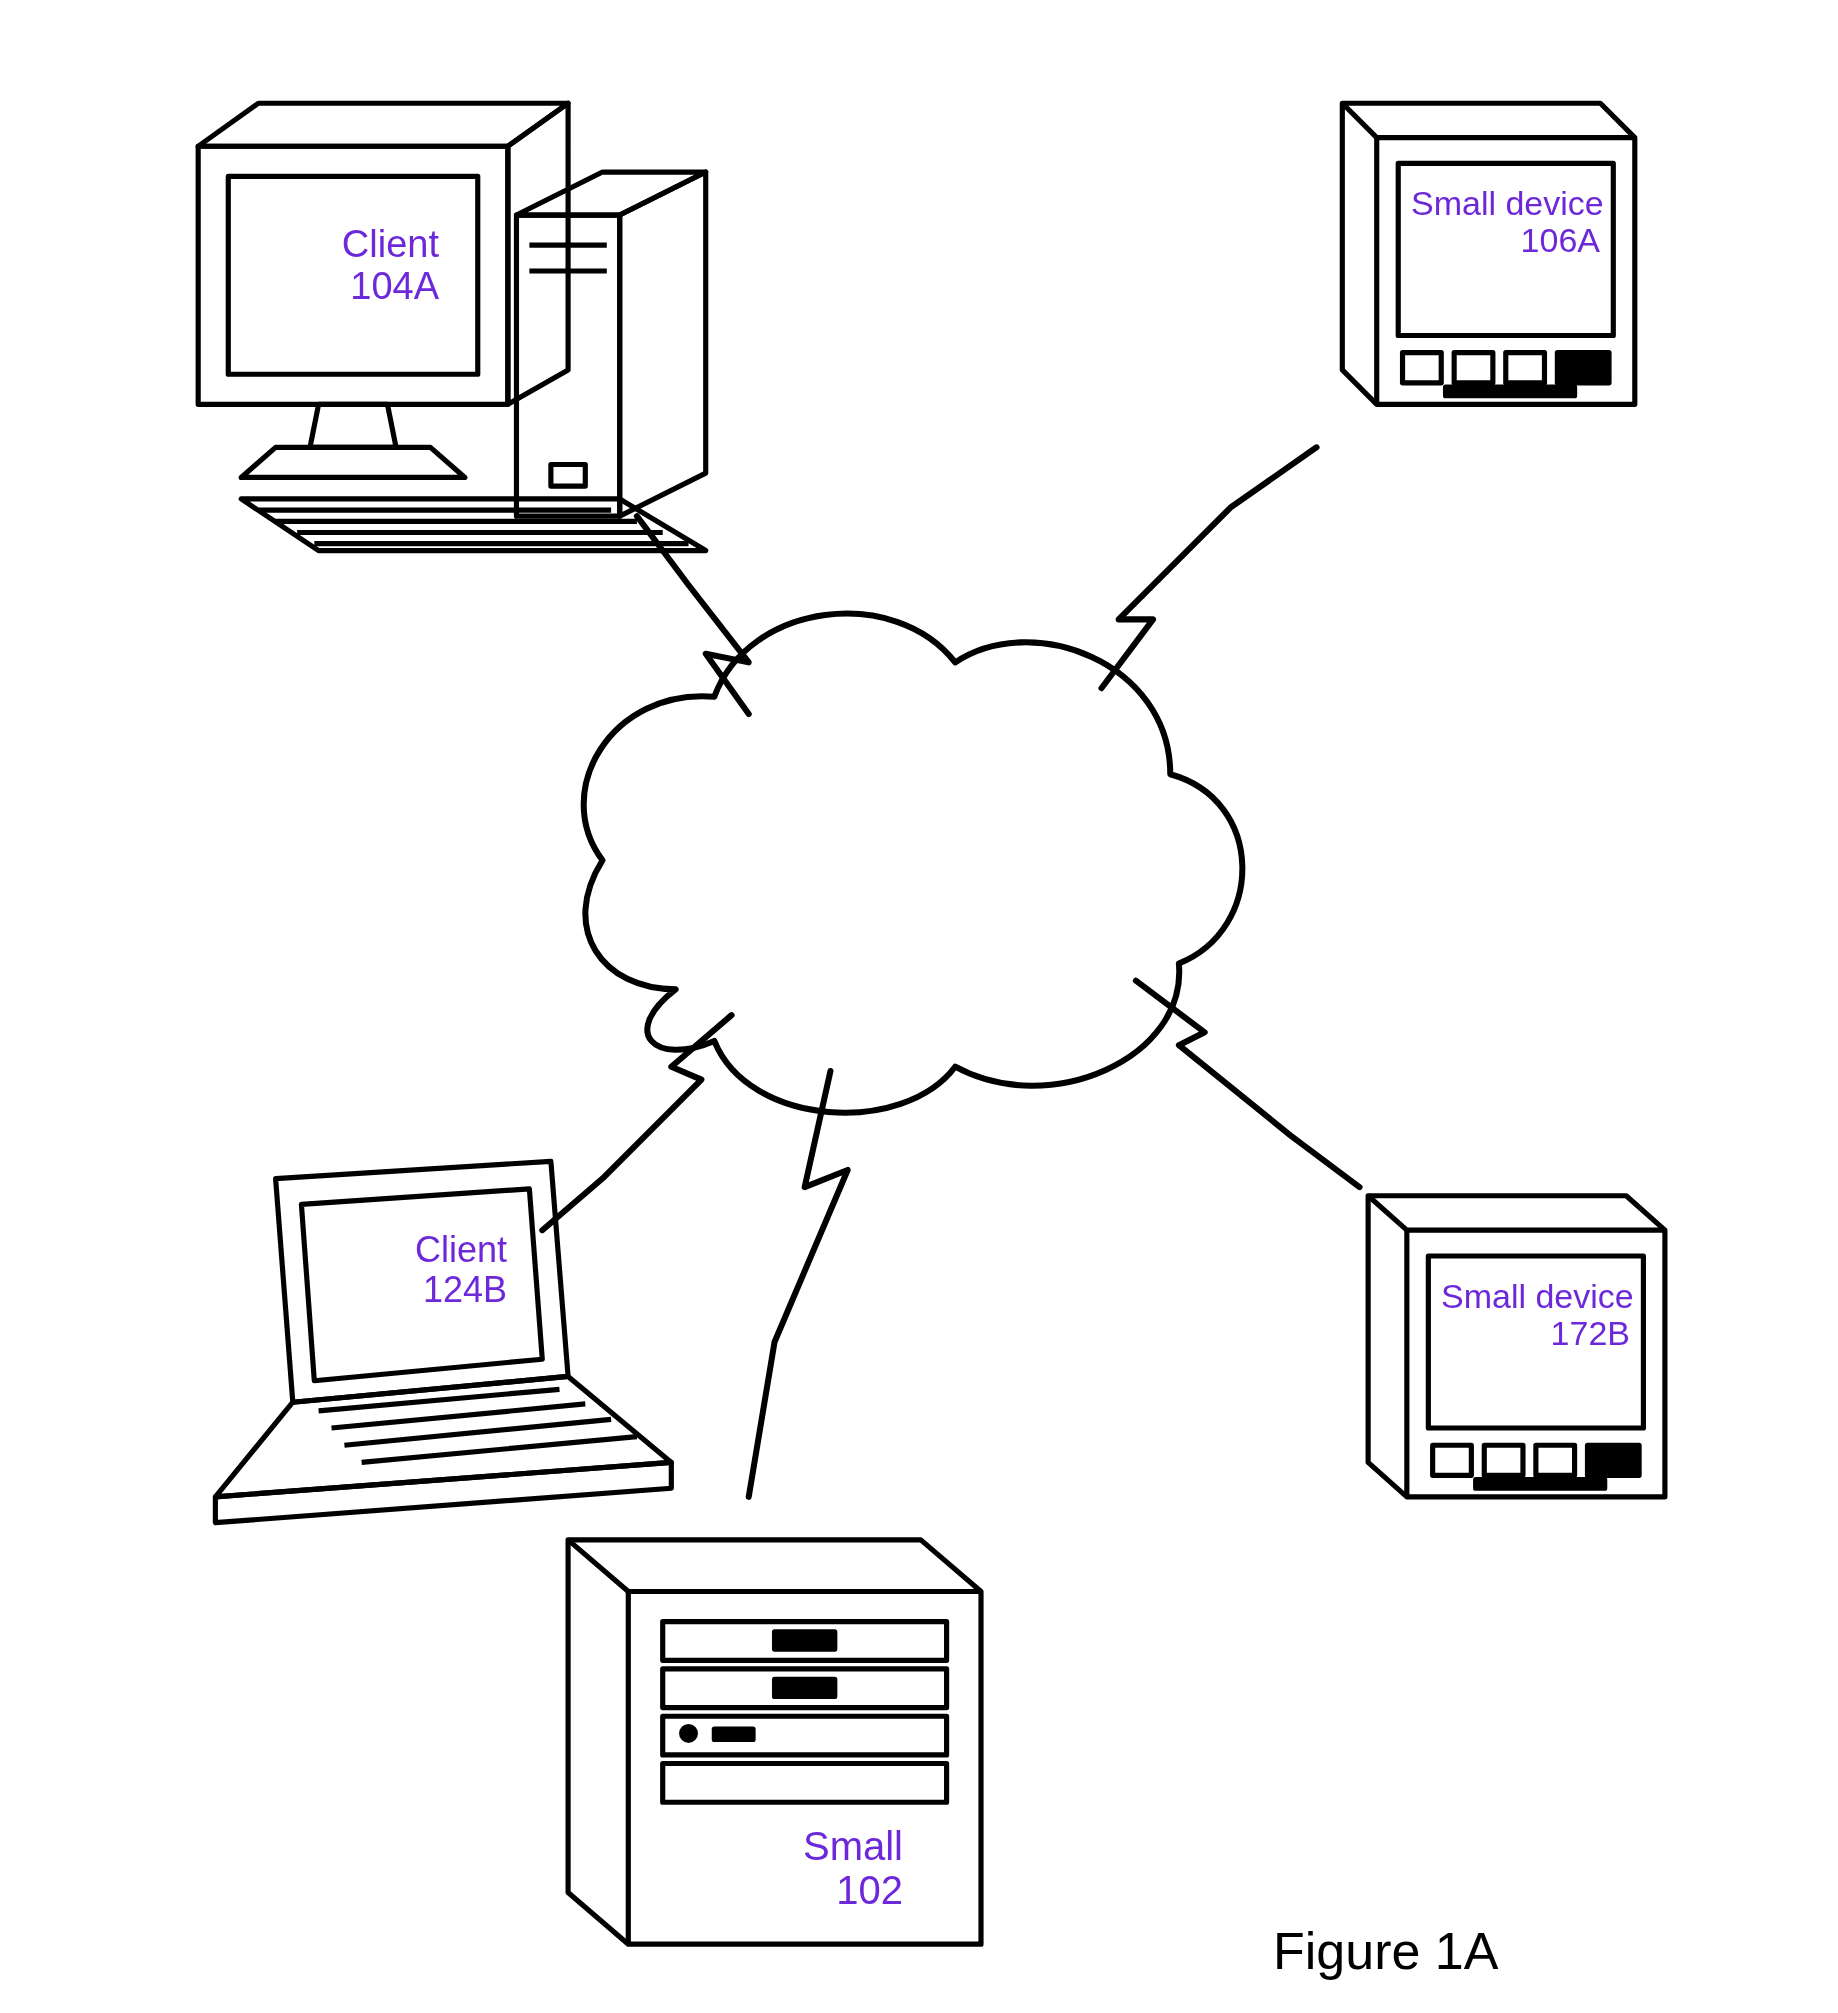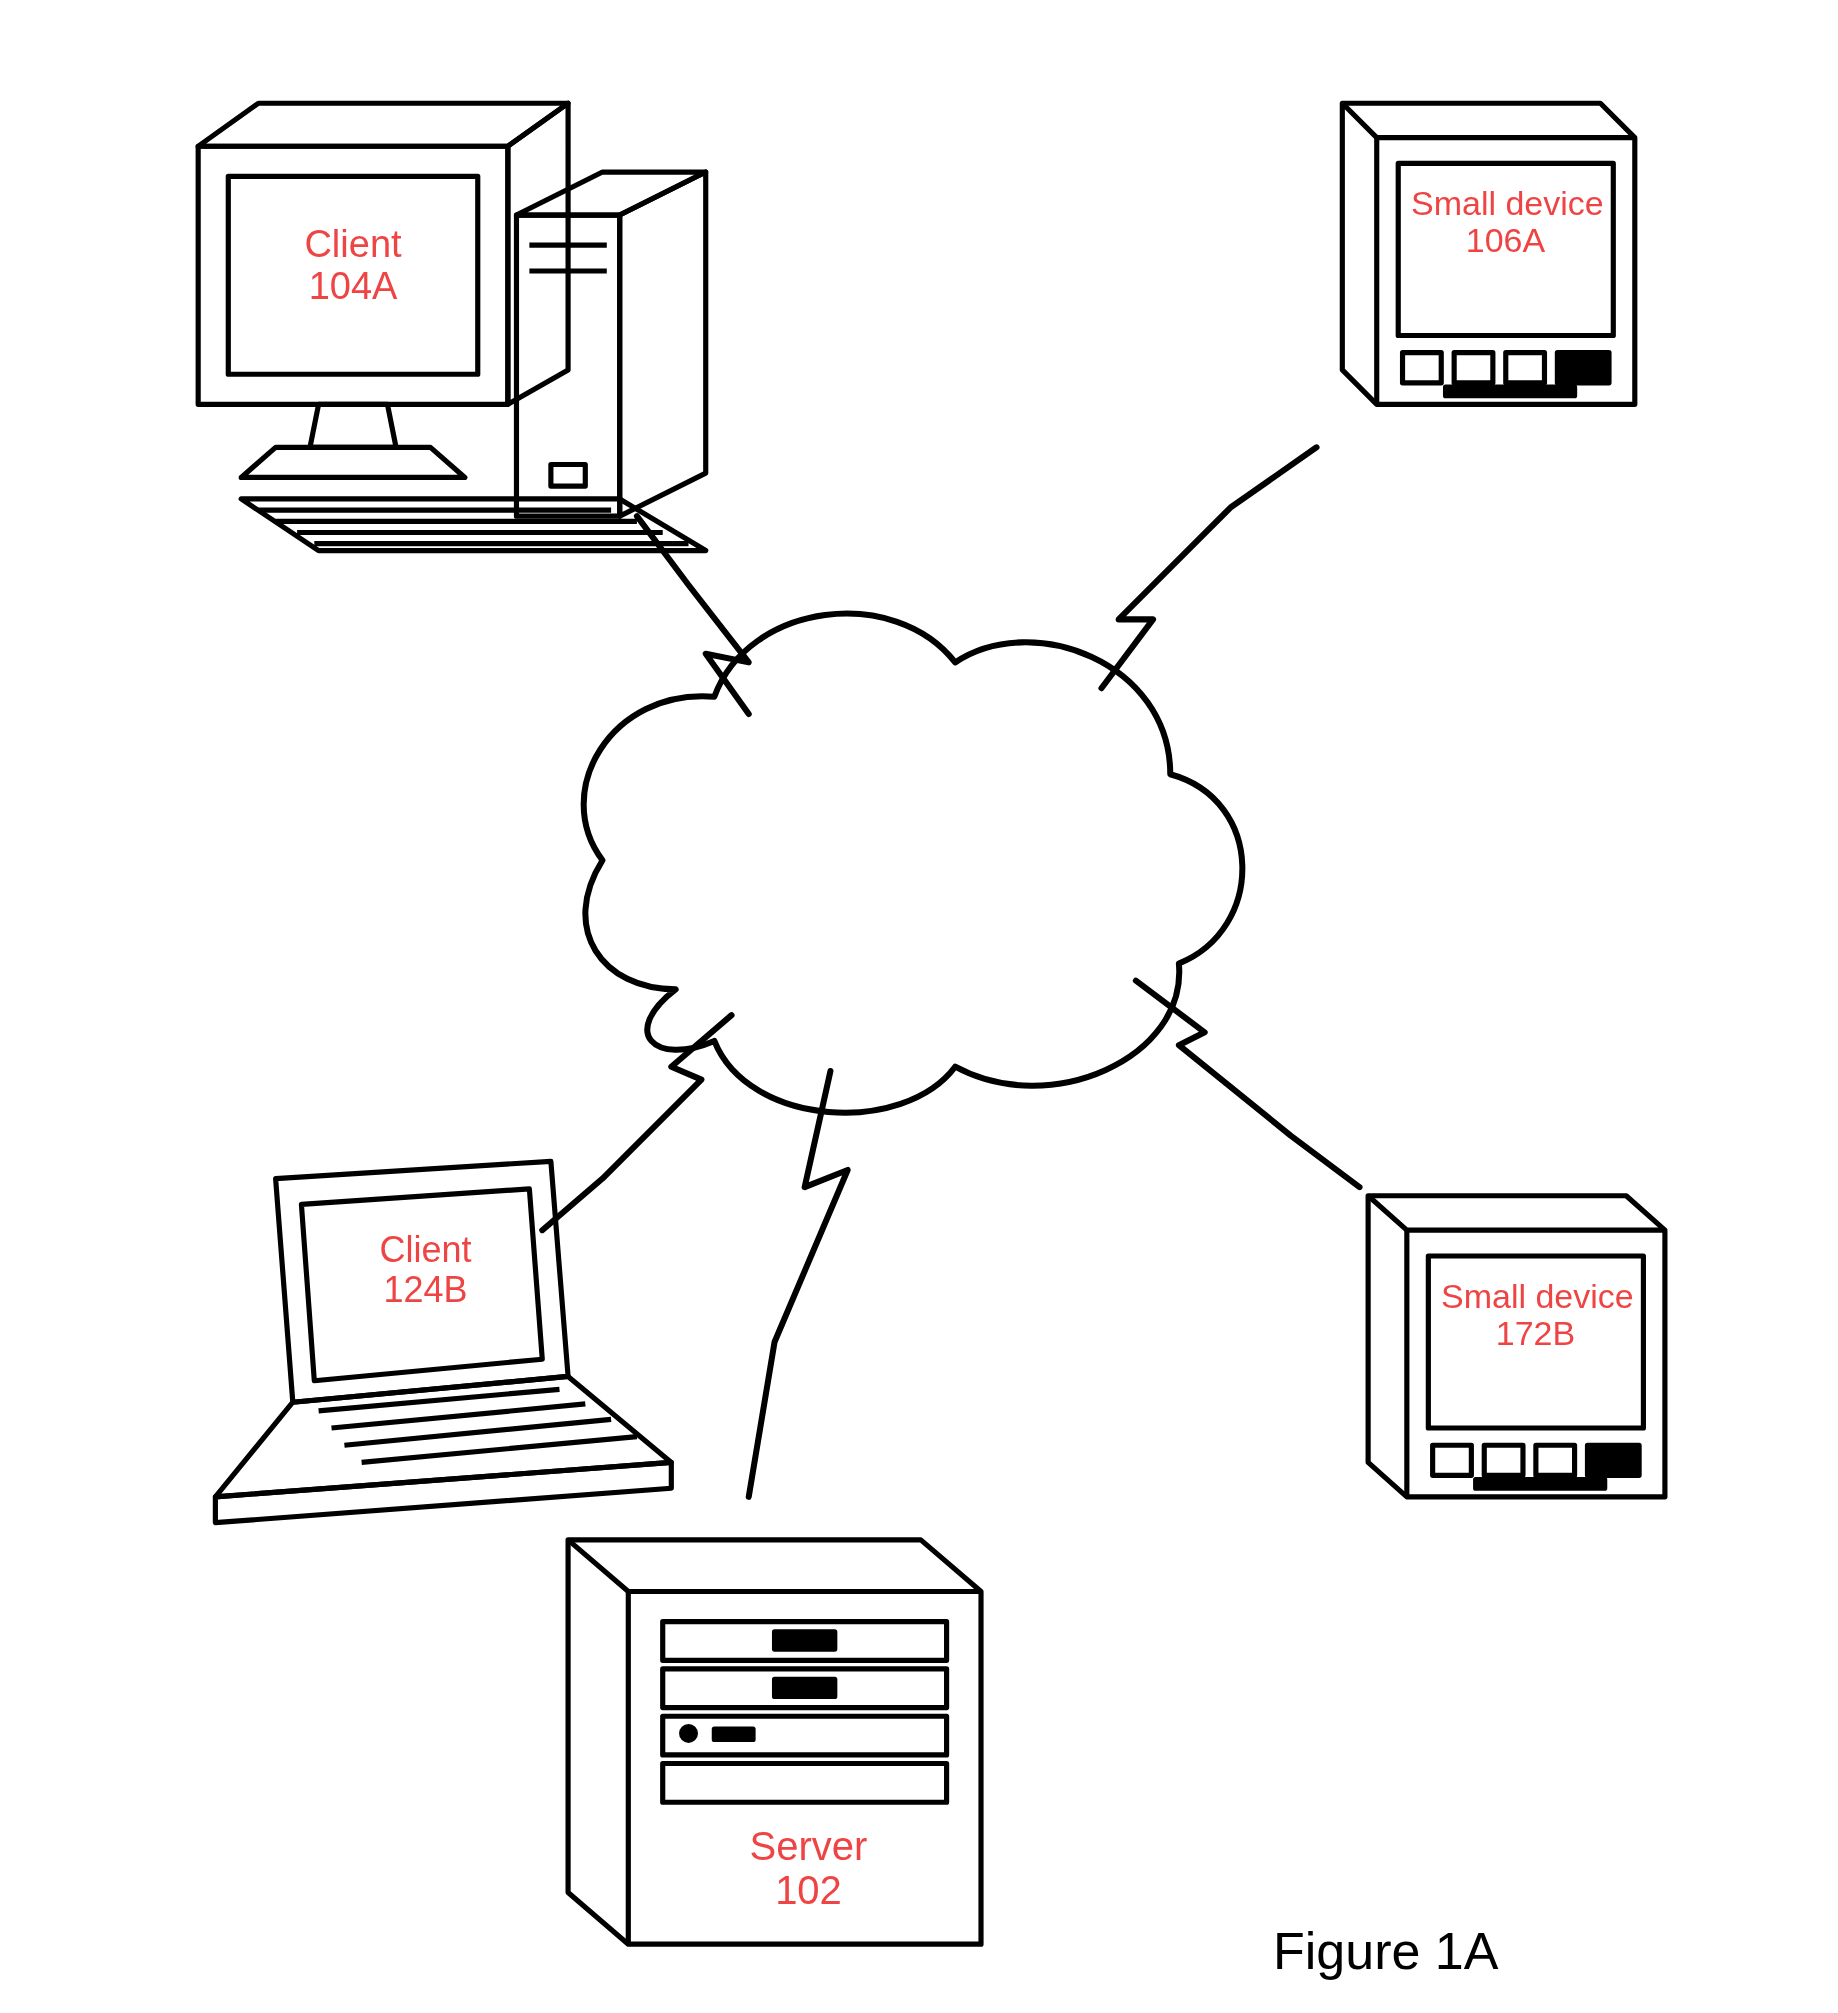--- a/index.html
+++ b/index.html
@@ -9,22 +9,22 @@
     font-family: Arial, Helvetica, sans-serif;
   }
   .stage {
     position: relative;
     width: 1839px;
     height: 2013px;
     background: #fff;
   }
   .node-label {
     position: absolute;
-    text-align: center;
-    color: #ef4444;
+    text-align: right;
+    color: #6d28d9;
     line-height: 1.1;
     white-space: nowrap;
     pointer-events: none;
   }
   .underline {
   }
   .figure-caption {
     position: absolute;
     font-size: 52px;
     color: #000;
@@ -161,21 +161,21 @@
     <span style="display:block">Small device</span>
     <span class="underline">172B</span>
   </div>
 
   <div class="node-label" style="left:344px; top:1230px; width:163px; font-size:36px;">
     <span>Client</span><br>
     <span class="underline">124B</span>
   </div>
 
   <div class="node-label" style="left:714px; top:1824px; width:189px; font-size:40px;">
-    <span>Server</span><br>
+    <span>Small</span><br>
     <span class="underline">102</span>
   </div>
 
   <div class="figure-caption" style="left:1273px; top:1893px;margin-top:28px;">
     <span>Figure 1A</span>
   </div>
 
 </div>
 
 

